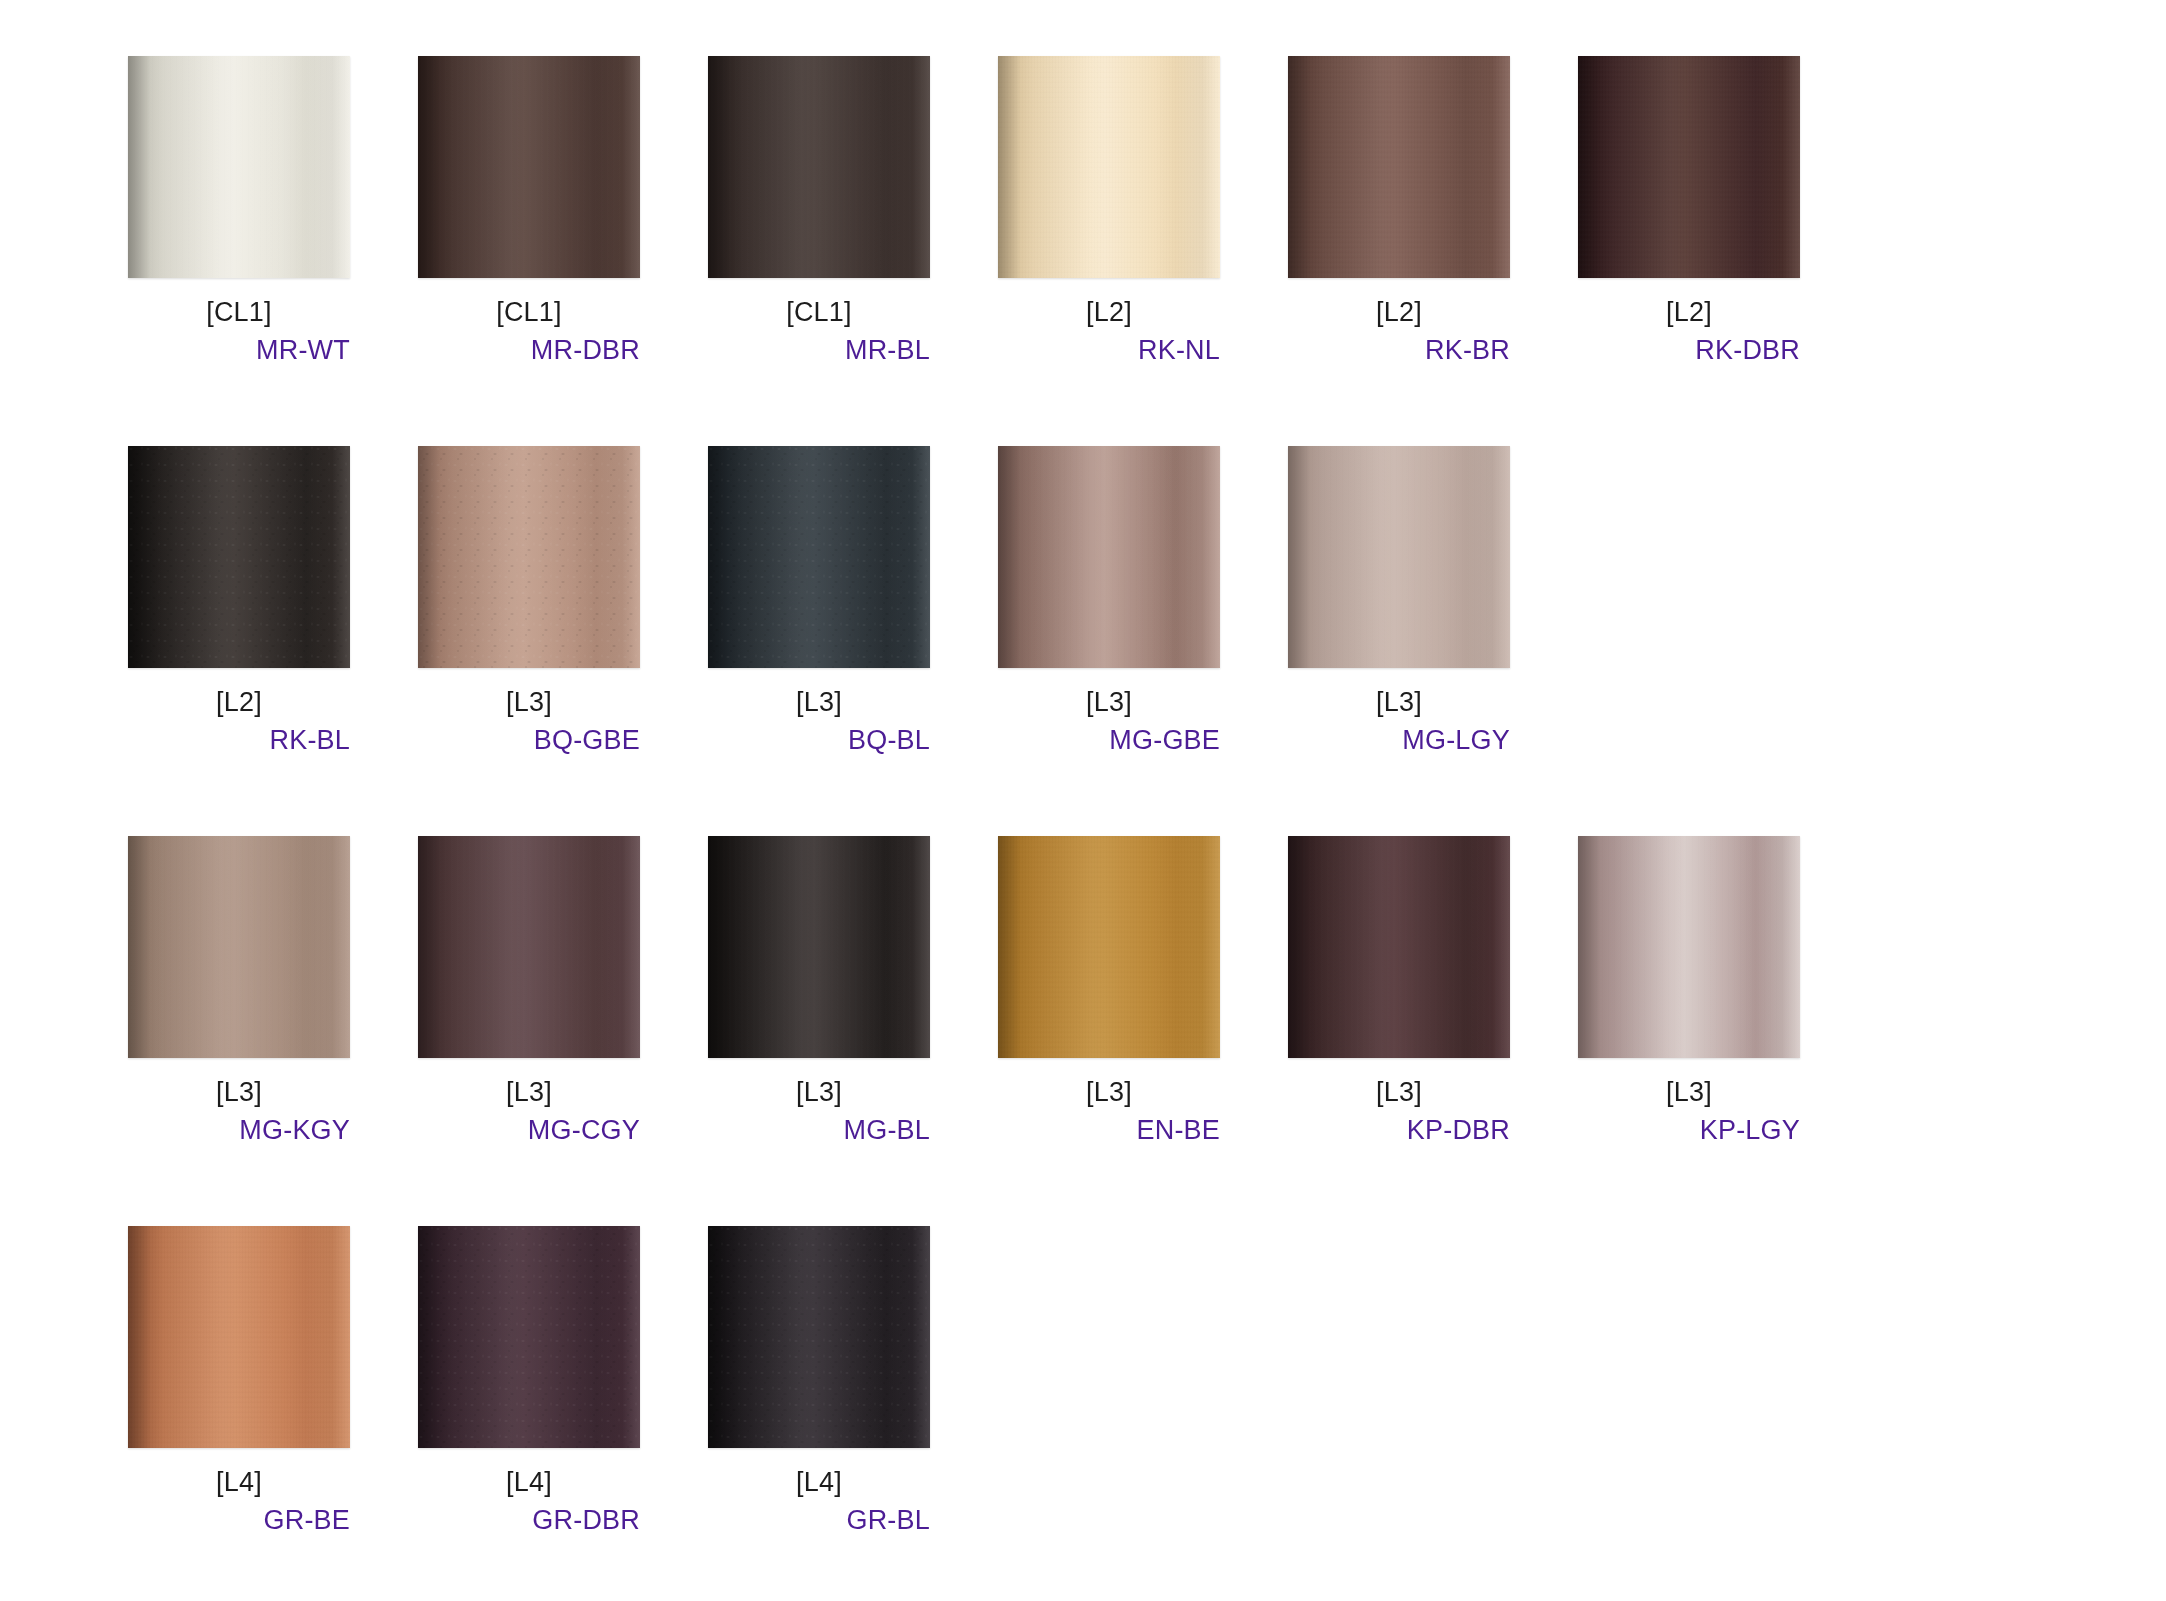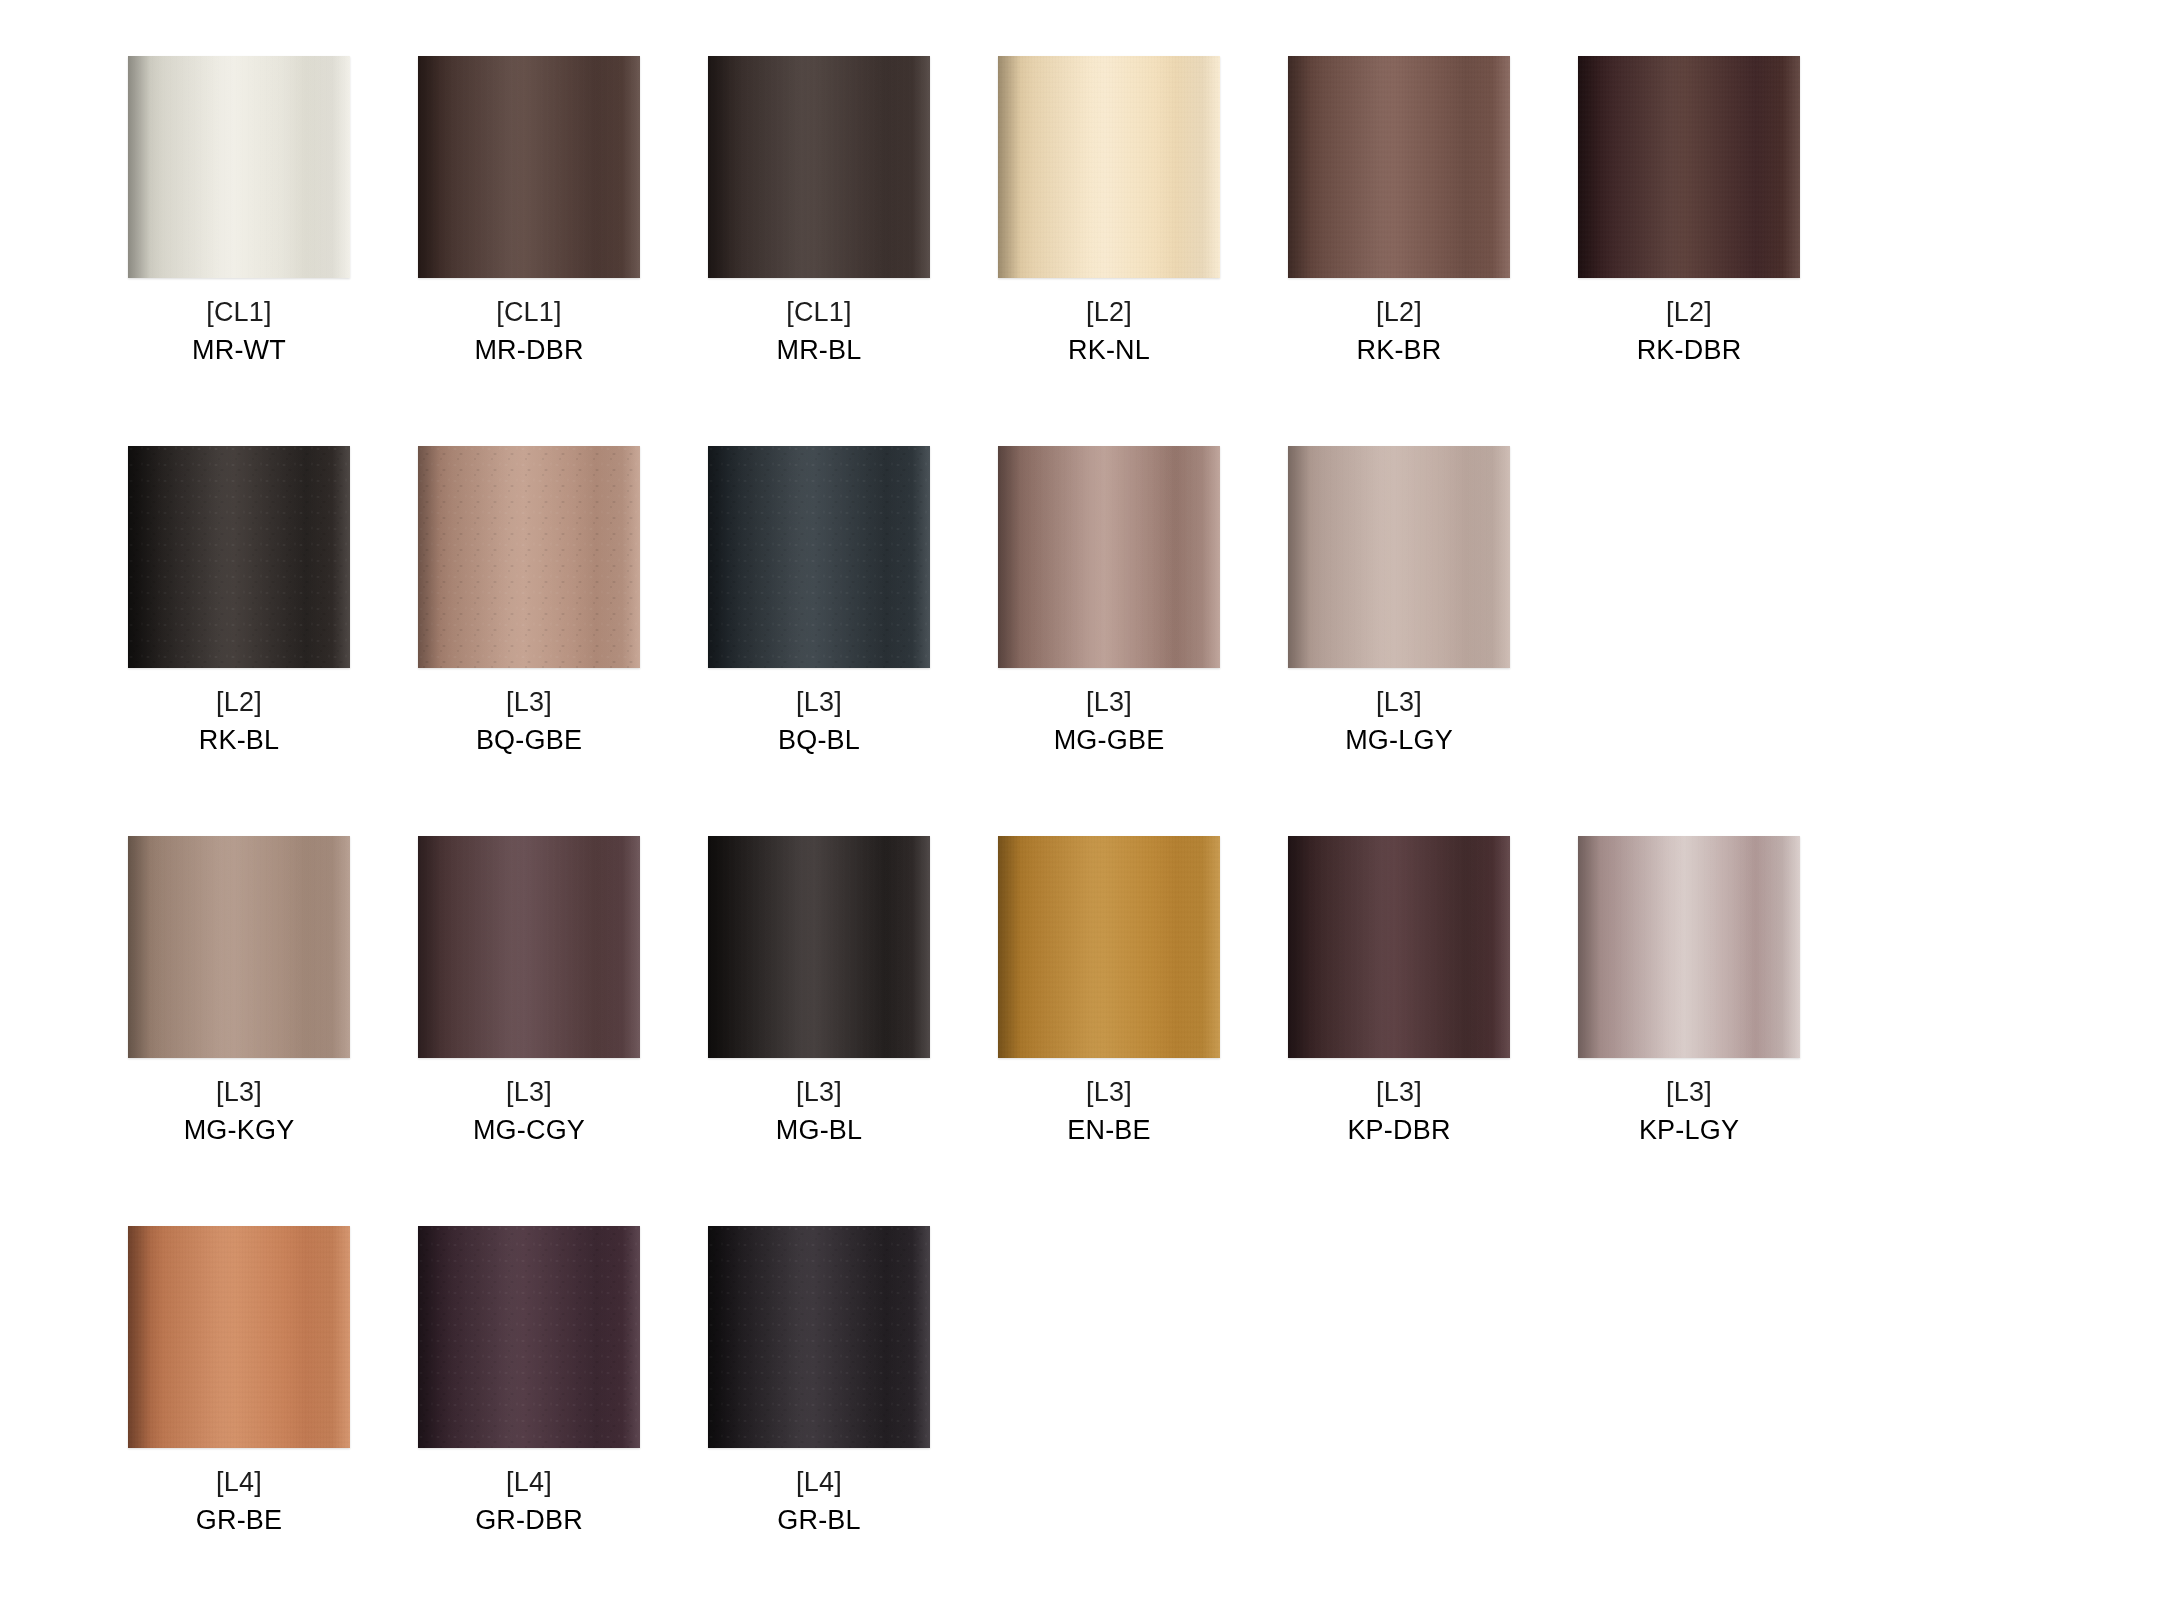--- a/index.html
+++ b/index.html
@@ -89,22 +89,23 @@
   }
   .swatch-grade {
     font-size: 27px;
     letter-spacing: 0.2px;
     color: #1c1c1c;
     white-space: nowrap;
   }
   .swatch-code {
     font-size: 27px;
     letter-spacing: 0.2px;
-    color: #000000;
+    color: #4c1d95;
     white-space: nowrap;
+    text-align: right;
   }
 </style>
 </head>
 <body>
 
 <div id="swatch-board">
   <div class="swatch-grid">
       <div class="swatch-cell">
         <div class="swatch-tile tex-smooth" style="background: linear-gradient(90deg, rgb(201, 199, 187) 0%, rgb(226, 224, 213) 16%, rgb(240, 238, 230) 48%, rgb(226, 224, 213) 80%, rgb(240, 238, 230) 100%);">
           <div class="grain"></div>

